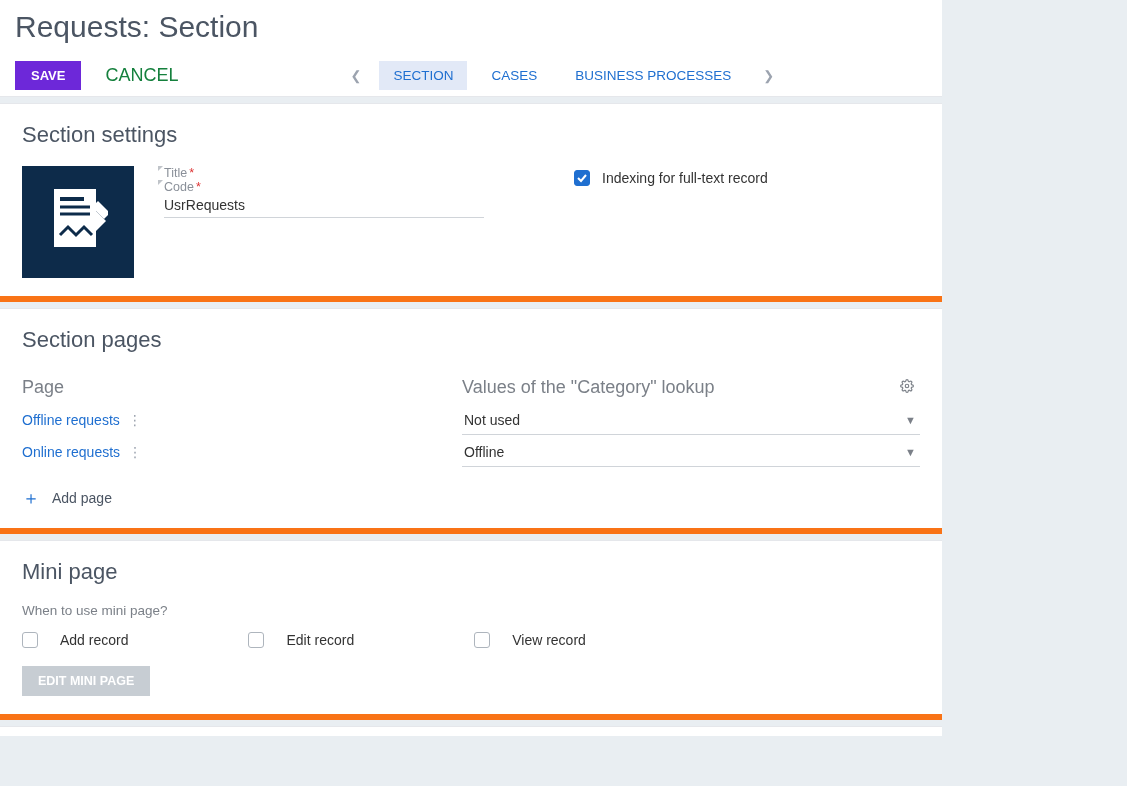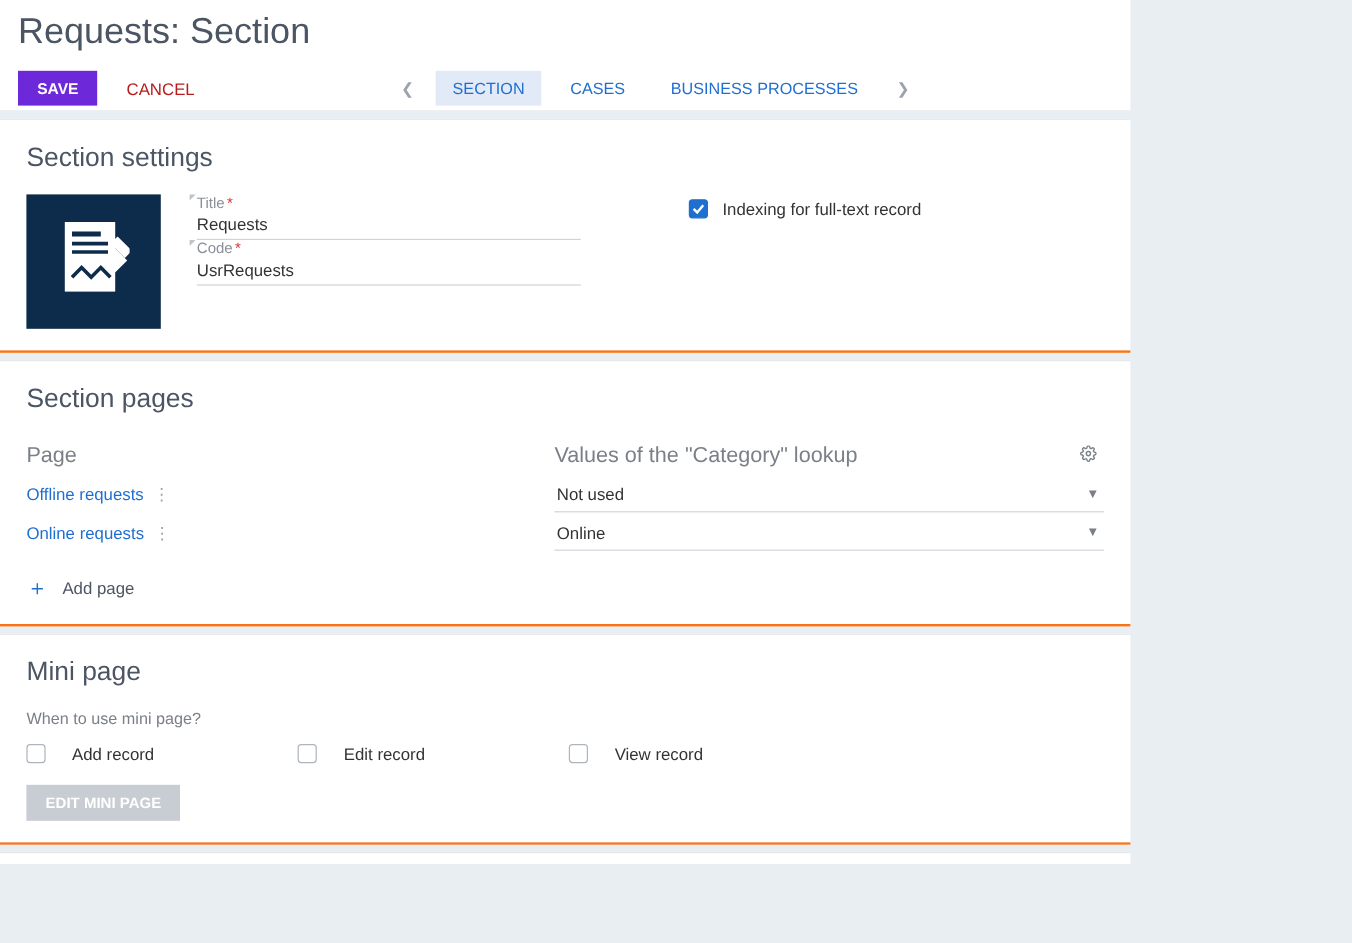--- a/index.html
+++ b/index.html
@@ -32,24 +32,24 @@
   .btn-save {
     background: #6d28d9;
     color: #fff;
     border: none;
     padding: 7px 16px;
     font-size: 13px;
     font-weight: 600;
     cursor: pointer;
   }
   .btn-cancel {
-    color: #b91c1c;
+    color: #15803d;
     background: none;
     border: none;
-    font-size: 14px;
+    font-size: 18px;
     font-weight: 500;
     cursor: pointer;
     padding: 6px 4px;
   }
   .tabs {
     display: flex;
     align-items: center;
     gap: 10px;
     margin-left: 140px;
   }
@@ -60,21 +60,21 @@
     font-weight: 500;
     padding: 7px 14px;
     cursor: pointer;
   }
   .tab.active { background: #e2e9f7; }
   .panel {
     background: #fff;
     margin-top: 6px;
     padding: 18px 22px 18px 22px;
     border-top: 1px solid #e5e7eb;
-    border-bottom: 2px solid #f97316;
+    border-bottom: 6px solid #f97316;
   }
   .panel-title {
     font-size: 22px;
     font-weight: 400;
     color: #4b5563;
     margin: 0 0 18px 0;
   }
   
   .settings-row { display: flex; gap: 30px; }
   .section-icon {
@@ -199,21 +199,20 @@
           <line x1="12" y1="20" x2="42" y2="20" stroke="#0d2b4a" stroke-width="3"></line>
           <line x1="12" y1="27" x2="42" y2="27" stroke="#0d2b4a" stroke-width="3"></line>
           <path d="M12 48 L20 40 L28 48 L36 40 L44 48" stroke="#0d2b4a" stroke-width="3" fill="none"></path>
           <polygon points="44,20 58,34 46,46 40,40 44,20" fill="#fff"></polygon>
           <polygon points="44,20 50,14 62,26 56,32" fill="#fff"></polygon>
         </svg>
       </div>
       <div class="fields-col">
         <div class="field">
           <div class="field-label"><span>Title</span><span class="req">*</span></div>
-          <div class="field-value">Requests</div>
         </div>
         <div class="field">
           <div class="field-label"><span>Code</span><span class="req">*</span></div>
           <div class="field-value">UsrRequests</div>
         </div>
       </div>
       <div class="checkbox-col">
         <span class="cb checked">
           <svg width="10" height="10" viewBox="0 0 10 10">
               <polyline points="1,5 4,8 9,2" stroke="#fff" stroke-width="2" fill="none"></polyline>
@@ -250,21 +249,21 @@
           <span class="caret-down">▼</span>
         </div>
       </div>
 
       <div class="page-row">
         <div class="page-link-cell">
           <span class="page-link">Online requests</span>
           <span class="dots">⋮</span>
         </div>
         <div class="lookup-cell">
-          <span>Online</span>
+          <span>Offline</span>
           <span class="caret-down">▼</span>
         </div>
       </div>
     </div>
     <div class="add-page">
       <span class="plus-icon">＋</span>
       <span>Add page</span>
     </div>
 
   </div>

